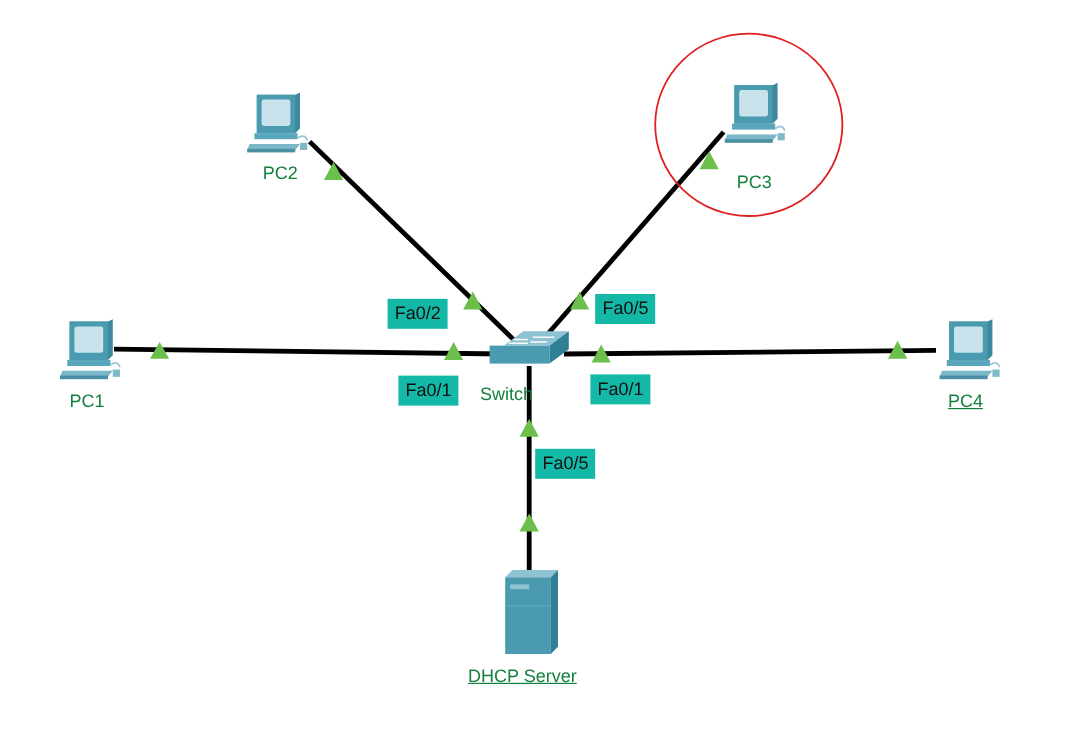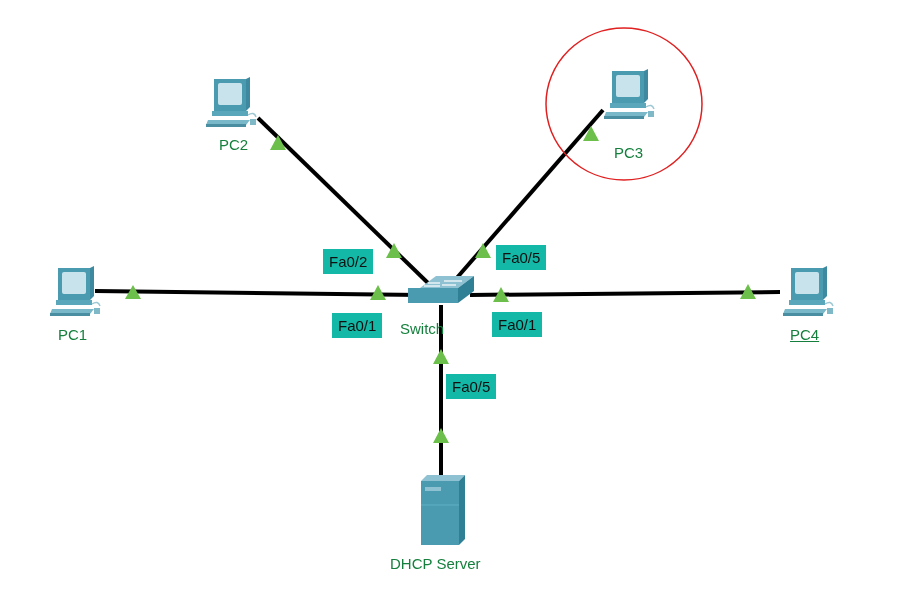--- a/index.html
+++ b/index.html
@@ -81,19 +81,19 @@
   </g>
 
   <ellipse cx="624" cy="104" rx="78" ry="76" fill="none" stroke="#e02020" stroke-width="1.5"></ellipse>
 </svg>
 
 <div class="dev-label" style="left:58px;top:326px;">PC1</div>
 <div class="dev-label" style="left:219px;top:136px;">PC2</div>
 <div class="dev-label" style="left:614px;top:144px;">PC3</div>
 <div class="dev-label" style="left:790px;top:326px;text-decoration:underline;">PC4</div>
 <div class="dev-label" style="left:400px;top:320px;">Switch</div>
-<div class="dev-label" style="left:390px;top:555px;">DHCP Server</div>
+<div class="dev-label" style="left:390px;top:555px;text-decoration:underline;">DHCP Server</div>
 
 <div class="port" style="left:332px;top:313px;text-align:right;">Fa0/1</div>
 <div class="port" style="left:323px;top:249px;">Fa0/2</div>
 <div class="port" style="left:496px;top:245px;">Fa0/5</div>
 <div class="port" style="left:492px;top:312px;">Fa0/1</div>
 <div class="port" style="left:446px;top:374px;">Fa0/5</div>
 
 </body></html>

